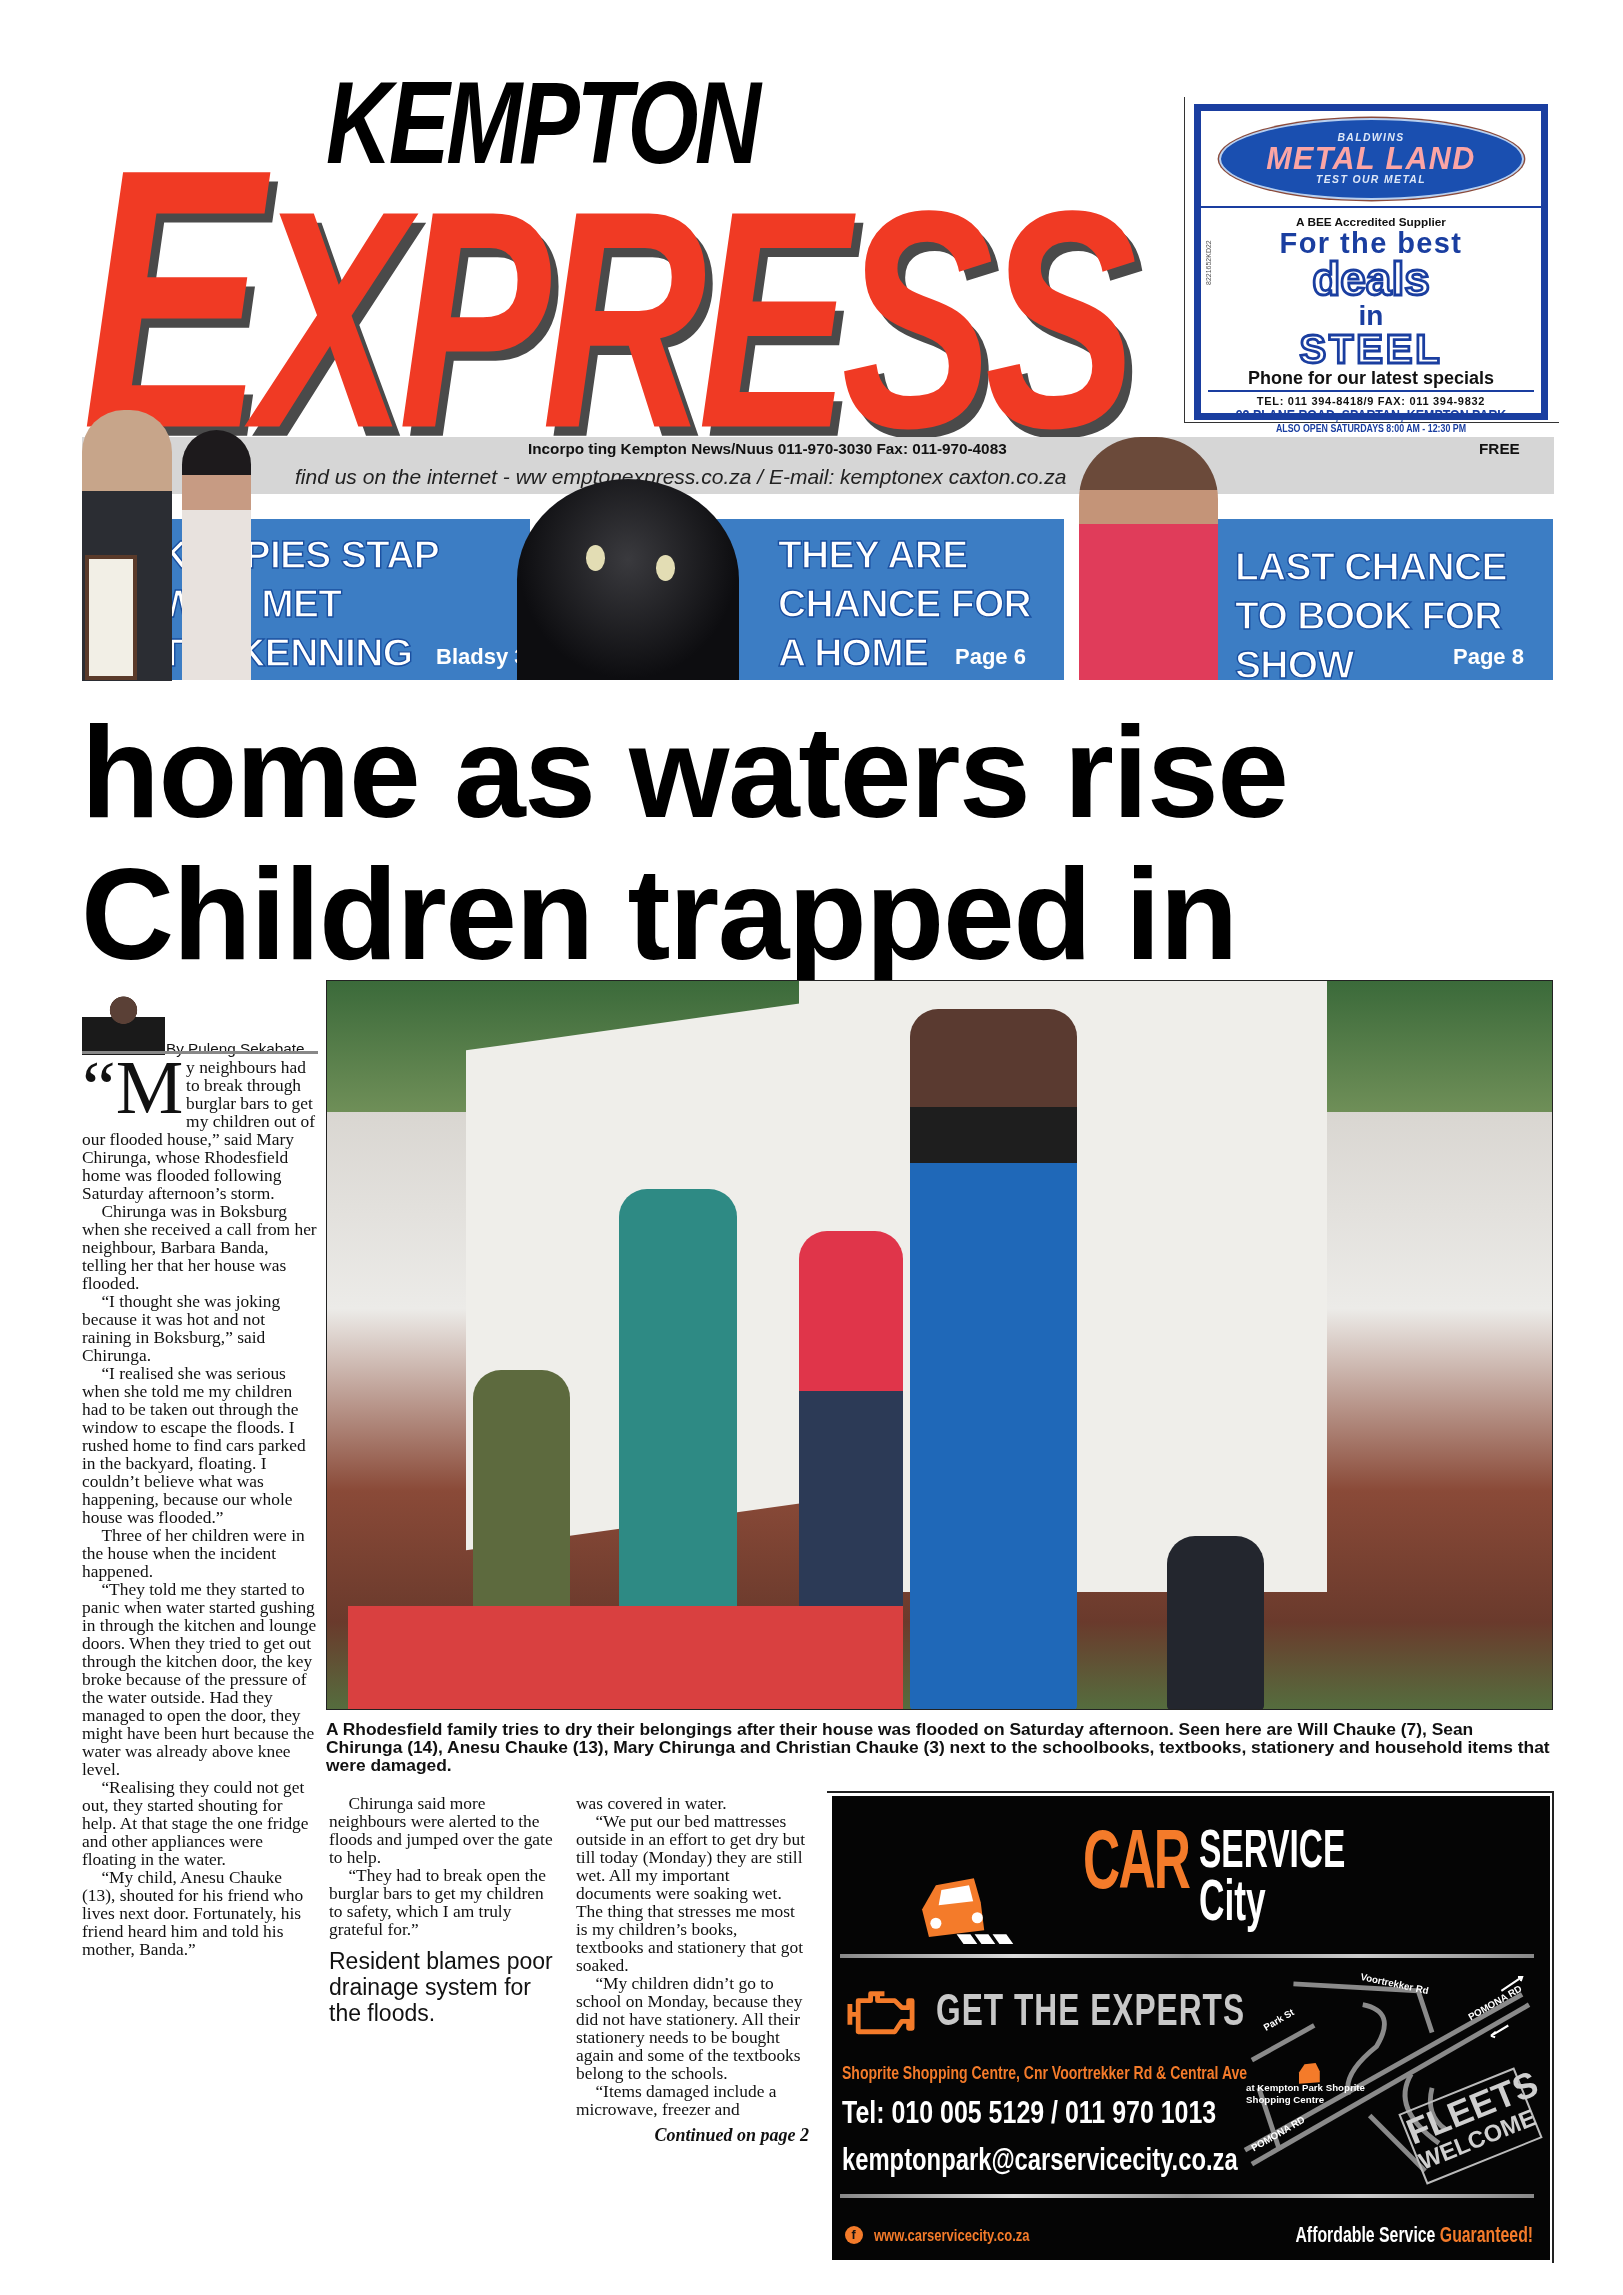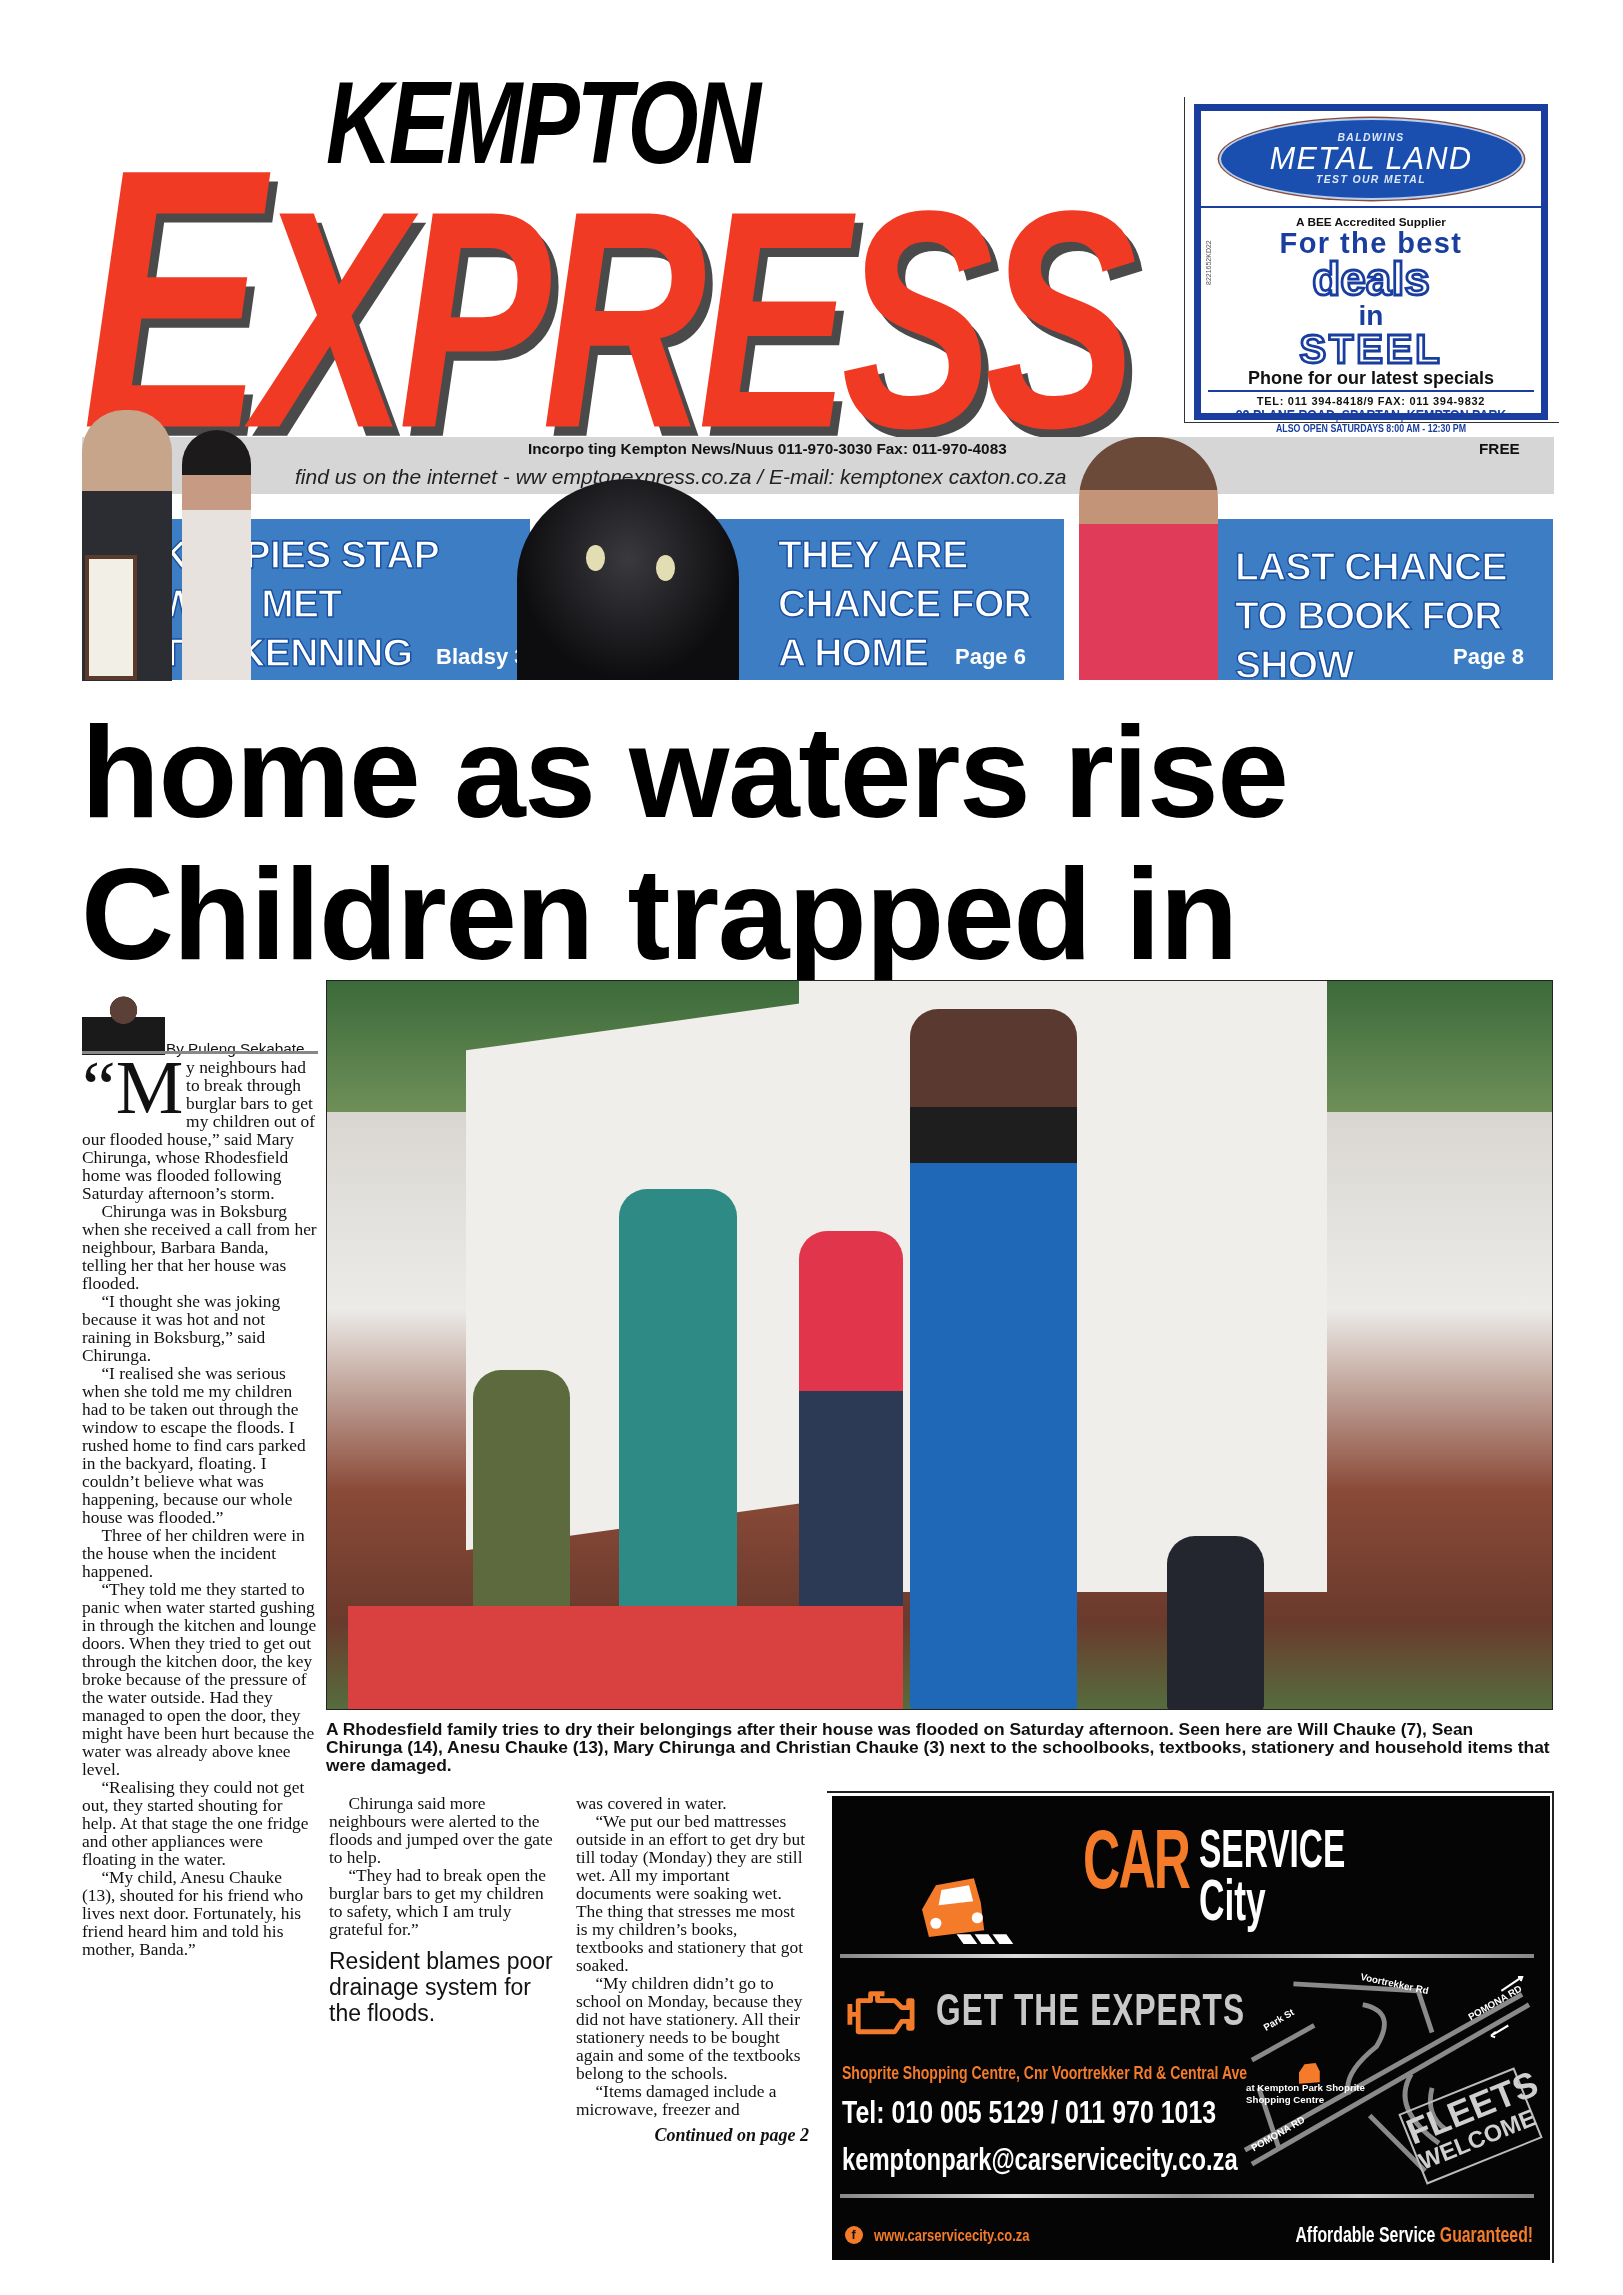--- a/index.html
+++ b/index.html
@@ -20,21 +20,21 @@
     text-shadow: 11px 9.7px 0 #4a4a4a;
   }
   .mast-express .bigE { font-size: 389px; }
 
   
   .ml-outer { left: 1184px; top: 97px; width: 375px; height: 326px; border-left: 1.4px solid #333; border-bottom: 1.4px solid #333; }
   .ml-ad { left: 1194px; top: 104px; width: 354px; height: 316px; border: 7px solid #1a3ea0; background: #fff; }
   .ml-top { position: absolute; left: 0; top: 0; right: 0; height: 97px; border-bottom: 2.8px solid #1a3ea0; display: flex; align-items: center; justify-content: center; }
   .ml-oval { width: 305px; height: 82px; border-radius: 50%; background: #1a4fb0; border: 2.1px solid #b8d0f0; box-shadow: 0 0 0 1.4px #8a4a3a; display: flex; flex-direction: column; align-items: center; justify-content: center; color: #dfe8f8; font-family: "Liberation Sans", sans-serif; }
   .ml-oval .b { font-size: 10.4px; font-weight: bold; font-style: italic; letter-spacing: 1.4px; }
-  .ml-oval .m { font-size: 30.5px; font-weight: 400; font-style: italic; color: #ffffff; line-height: 1; letter-spacing: 1.4px; }
+  .ml-oval .m { font-size: 30.5px; font-weight: 700; font-style: italic; color: #fca5a5; line-height: 1; letter-spacing: 1.4px; }
   .ml-oval .t { font-size: 10.4px; font-weight: bold; font-style: italic; letter-spacing: 1.4px; }
   .ml-body { position: absolute; left: 0; right: 0; top: 100px; bottom: 0; text-align: center; font-family: "Liberation Sans", sans-serif; }
   .ml-bee { font-size: 11.8px; font-weight: 900; margin-top: 4.2px; color: #111; }
   .ml-best { font-size: 29px; font-weight: 900; color: #1a3ea0; line-height: 1; letter-spacing: 1.4px; }
   .ml-deals { font-size: 46px; font-weight: 900; color: #fff; -webkit-text-stroke: 2.8px #1a3ea0; line-height: 0.95; }
   .ml-in { font-size: 28px; font-weight: 900; color: #1a3ea0; line-height: 1; }
   .ml-steel { font-size: 40px; font-weight: 900; color: #fff; -webkit-text-stroke: 2.8px #1a3ea0; line-height: 0.95; letter-spacing: 2.8px; }
   .ml-phone { font-size: 18px; font-weight: bold; color: #111; border-bottom: 2.1px solid #1a3ea0; margin: 0 7px; padding-bottom: 1.4px; }
   .ml-tel { font-size: 11px; font-weight: 900; color: #111; margin-top: 2.8px; letter-spacing: 0.7px; }
   .ml-addr { font-size: 14.6px; font-weight: 900; color: #1a3ea0; line-height: 1.1; transform: scaleX(0.85); }

